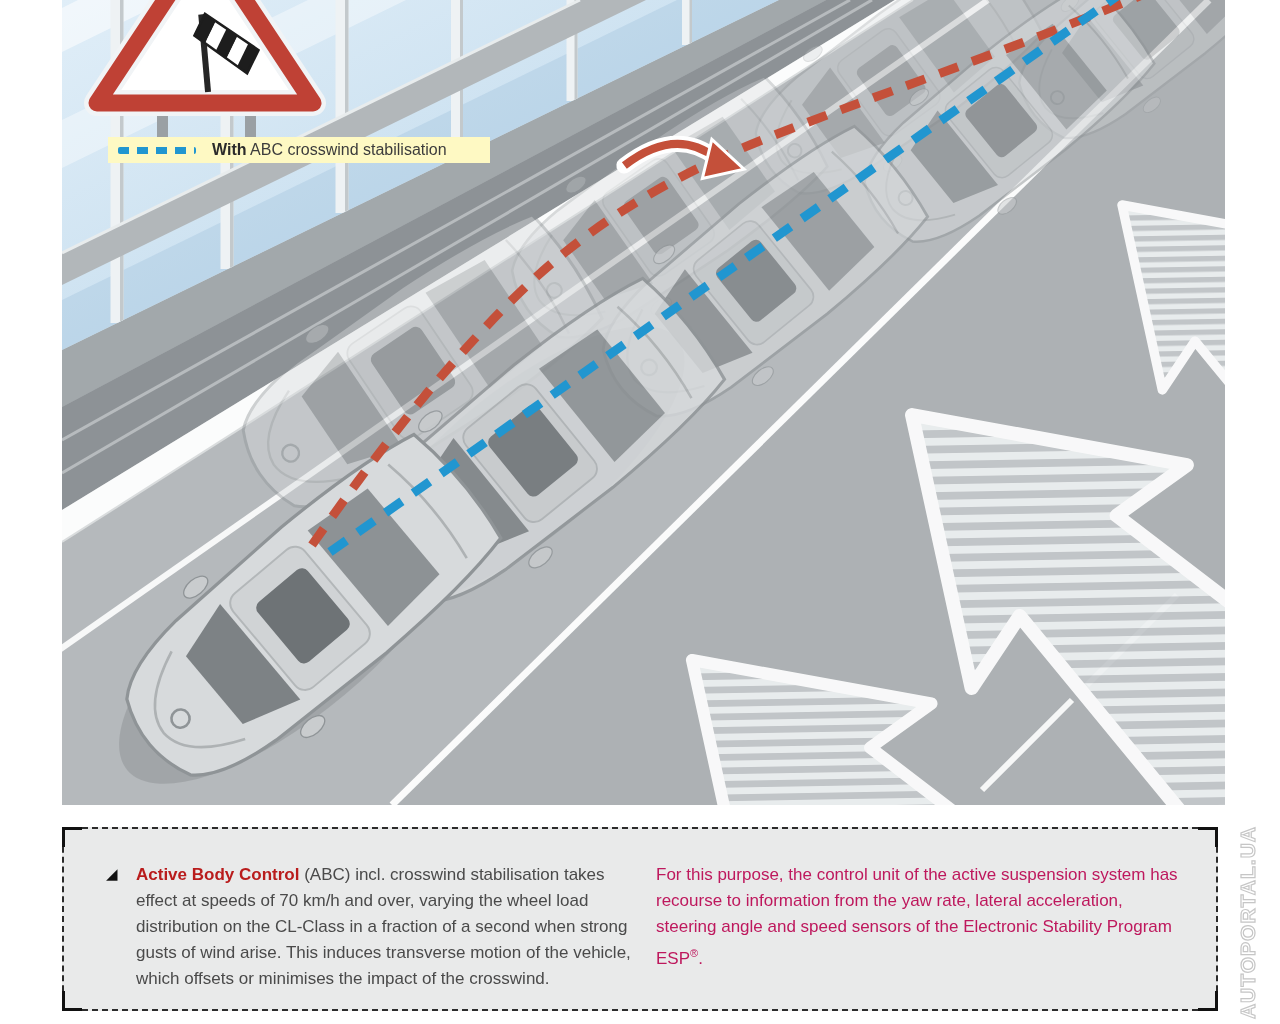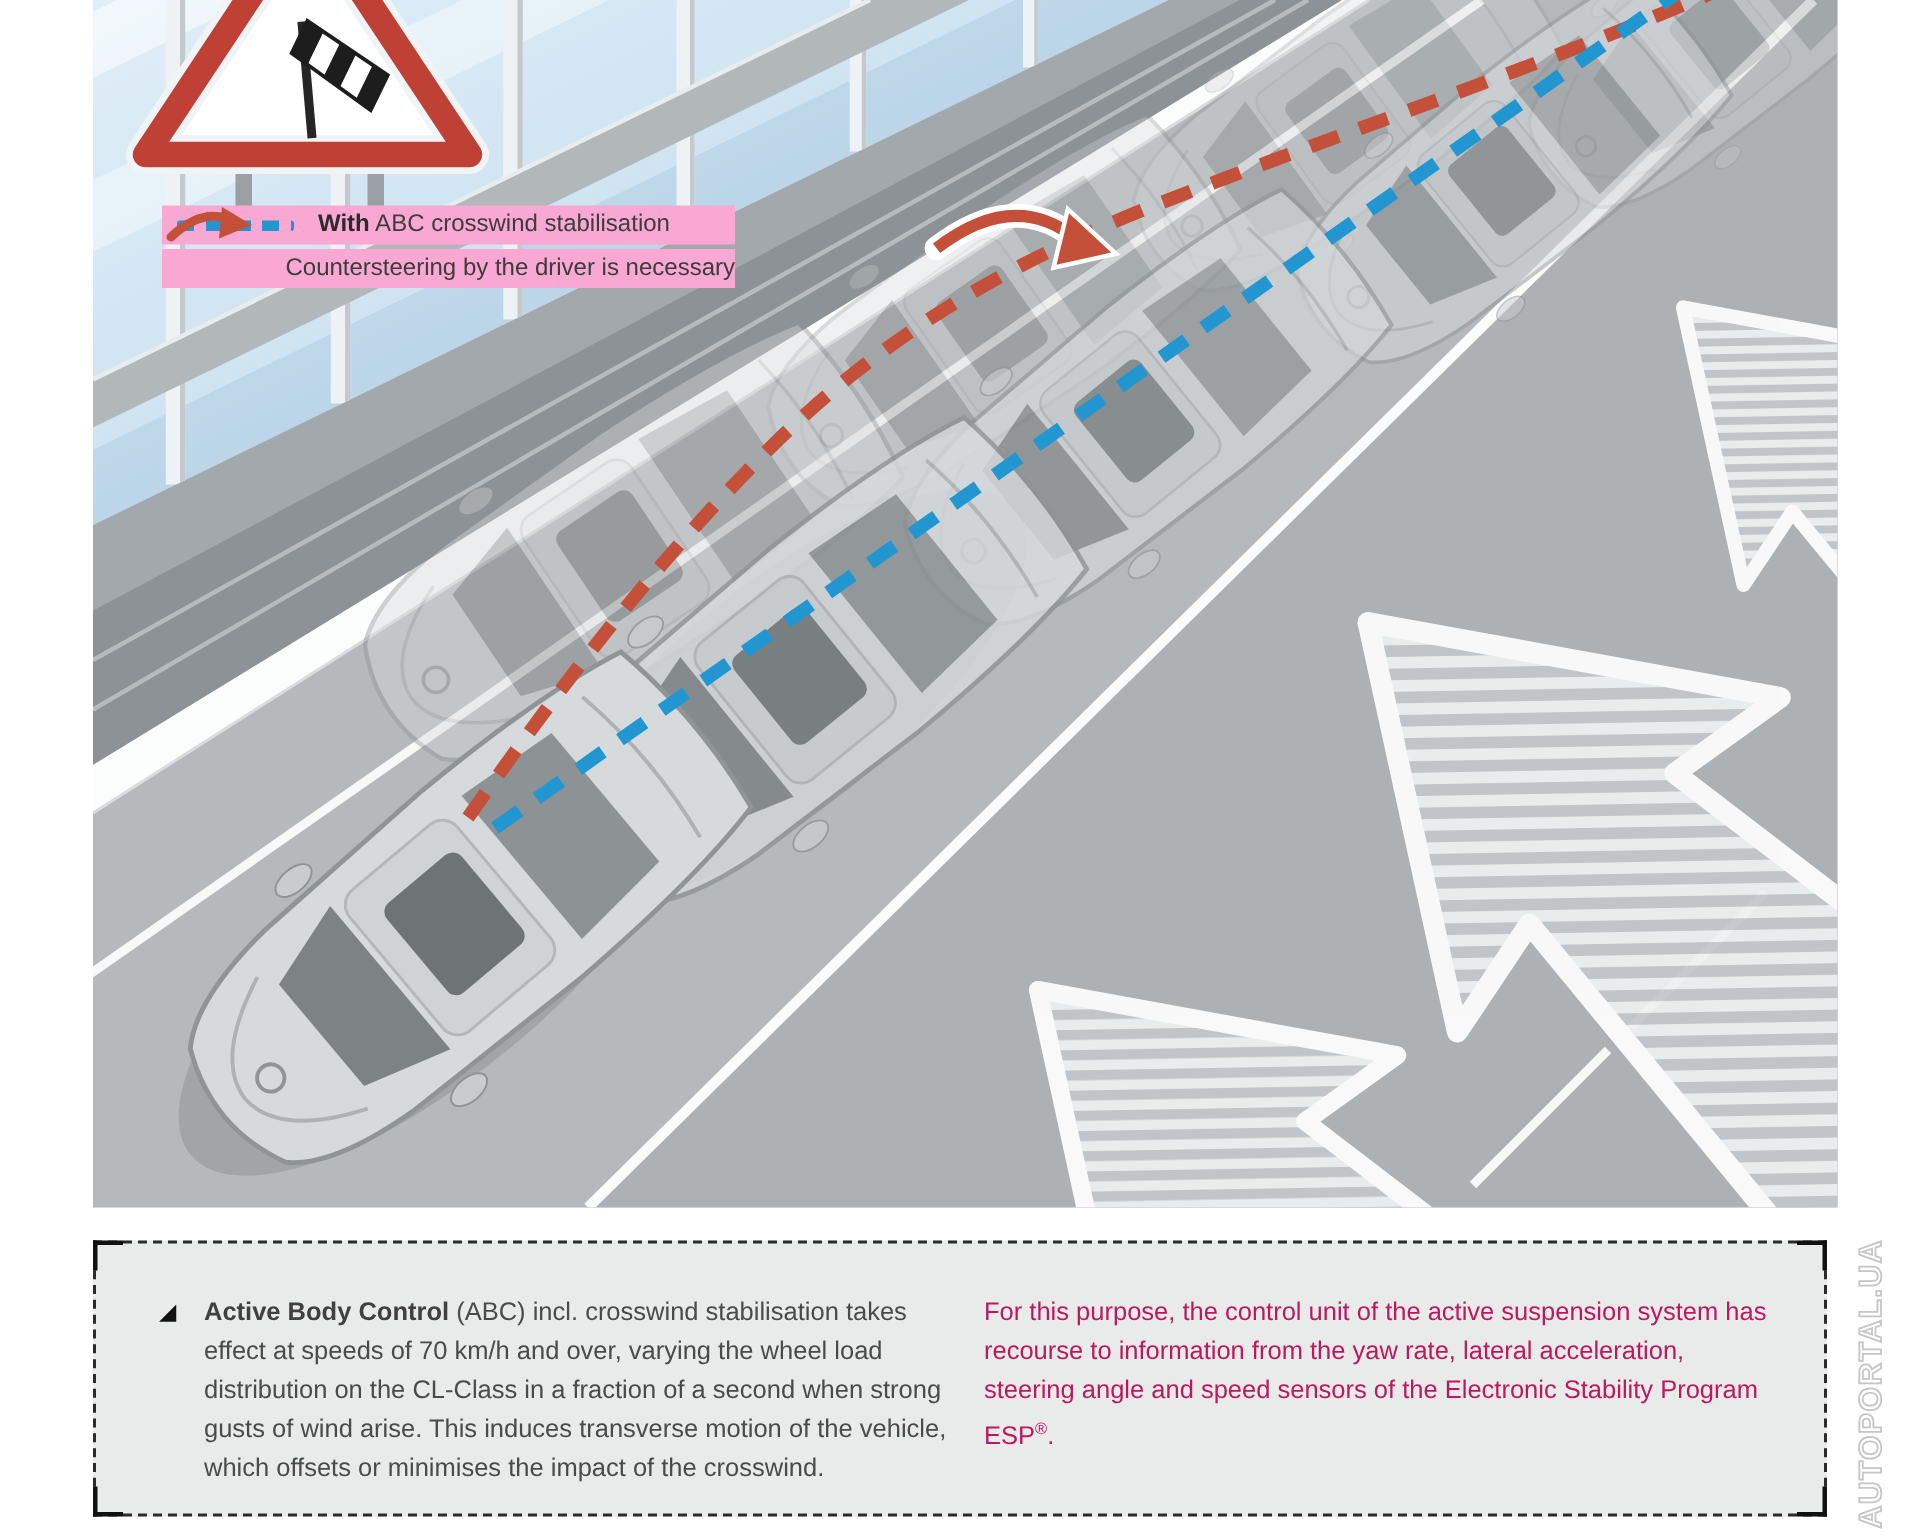--- a/index.html
+++ b/index.html
@@ -23,38 +23,38 @@
   .car-line{fill:none;stroke:#aeb2b4;stroke-width:2;}
   .car-mirror{fill:#c9ccce;stroke:#8f9497;stroke-width:1;}
   .car-star{fill:none;stroke:#8f9497;stroke-width:2;}
 
   .wind-arrow{fill:url(#hatch);stroke:#ffffff;stroke-width:9;stroke-linejoin:round;opacity:.92;}
   .traj-blue{fill:none;stroke:var(--with-abc-blue);stroke-width:9;stroke-dasharray:20 14;}
   .traj-red{fill:none;stroke:var(--without-abc-red);stroke-width:9;stroke-dasharray:20 15;}
 
   
   #legend{position:absolute;left:46px;top:137px;}
-  .legend-row{display:flex;align-items:center;background:#f9a8d4;width:382px;height:26px;margin-bottom:3px;padding-left:10px;}
+  .legend-row{display:flex;align-items:center;background:#fef9c3;width:382px;height:26px;margin-bottom:3px;padding-left:10px;}
   .sample-slot{width:82px;display:flex;align-items:center;}
   .dash-sample{display:inline-block;width:78px;height:7px;border-radius:2px;}
   .dash-sample.blue{background:repeating-linear-gradient(90deg,var(--with-abc-blue) 0 11px,transparent 11px 19px);}
   .dash-sample.red{background:repeating-linear-gradient(90deg,var(--without-abc-red) 0 11px,transparent 11px 19px);}
   .legend-text{font-size:16px;color:#3c3c3c;margin-left:12px;white-space:nowrap;}
   .legend-text b{color:#2b2b2b;}
 
   
   #caption-box{position:absolute;left:62px;top:827px;width:1156px;height:184px;background:#e9eaea;border:2px dashed #2b2b2b;}
   .corner{position:absolute;width:20px;height:20px;}
   .corner.tl{left:-2px;top:-2px;border-left:3px solid #111;border-top:3px solid #111;}
   .corner.tr{right:-2px;top:-2px;border-right:3px solid #111;border-top:3px solid #111;}
   .corner.bl{left:-2px;bottom:-2px;border-left:3px solid #111;border-bottom:3px solid #111;}
   .corner.br{right:-2px;bottom:-2px;border-right:3px solid #111;border-bottom:3px solid #111;}
   #caption-bullet{position:absolute;left:42px;top:36px;font-size:15px;color:#111;}
   #caption-left{position:absolute;left:72px;top:33px;width:510px;font-size:17px;line-height:26px;color:#4a4a4a;}
-  #caption-left b{color:#404040;}
+  #caption-left b{color:#b91c1c;}
   #caption-right{position:absolute;left:592px;top:33px;width:524px;font-size:17px;line-height:26px;color:#be185d;}
   #caption-right sup{font-size:11px;}
 
   
   #watermark{position:absolute;left:1236px;top:826px;width:36px;height:176px;overflow:visible;}
   #watermark span{display:block;writing-mode:vertical-rl;transform:rotate(180deg);font-size:21px;font-weight:bold;letter-spacing:1px;color:transparent;-webkit-text-stroke:1.2px #c6c6c6;white-space:nowrap;}
 </style>
 </head>
 <body>
 
@@ -189,29 +189,20 @@
       </g>
     </svg>
 
     <div id="legend">
       <div class="legend-row">
         <span class="sample-slot">
             <span class="dash-sample blue"></span>
           </span>
         <span class="legend-text"><b>With</b><span> ABC crosswind stabilisation</span></span>
       </div>
-      <div class="legend-row">
-        <span class="sample-slot">
-          <svg width="62" height="26" viewBox="0 0 62 26">
-            <path d="M 6 21 Q 26 2 44 9" fill="none" style="stroke:var(--without-abc-red)" stroke-width="6" stroke-linecap="round"></path>
-            <polygon points="40,1 60,13 38,22" style="fill:var(--without-abc-red)"></polygon>
-          </svg>
-        </span>
-        <span class="legend-text"><b></b><span>Countersteering by the driver is necessary</span></span>
-      </div>
     </div>
   </div>
 
   <div id="caption-box">
     <span class="corner tl"></span>
     <span class="corner tr"></span>
     <span class="corner bl"></span>
     <span class="corner br"></span>
     <span id="caption-bullet">◢</span>
     <p id="caption-left"><b>Active Body Control</b><span> (ABC) incl. crosswind stabilisation takes effect at speeds of 70 km/h and over, varying the wheel load distribution on the CL-Class in a fraction of a second when strong gusts of wind arise. This induces transverse motion of the vehicle, which offsets or minimises the impact of the crosswind.</span></p>

